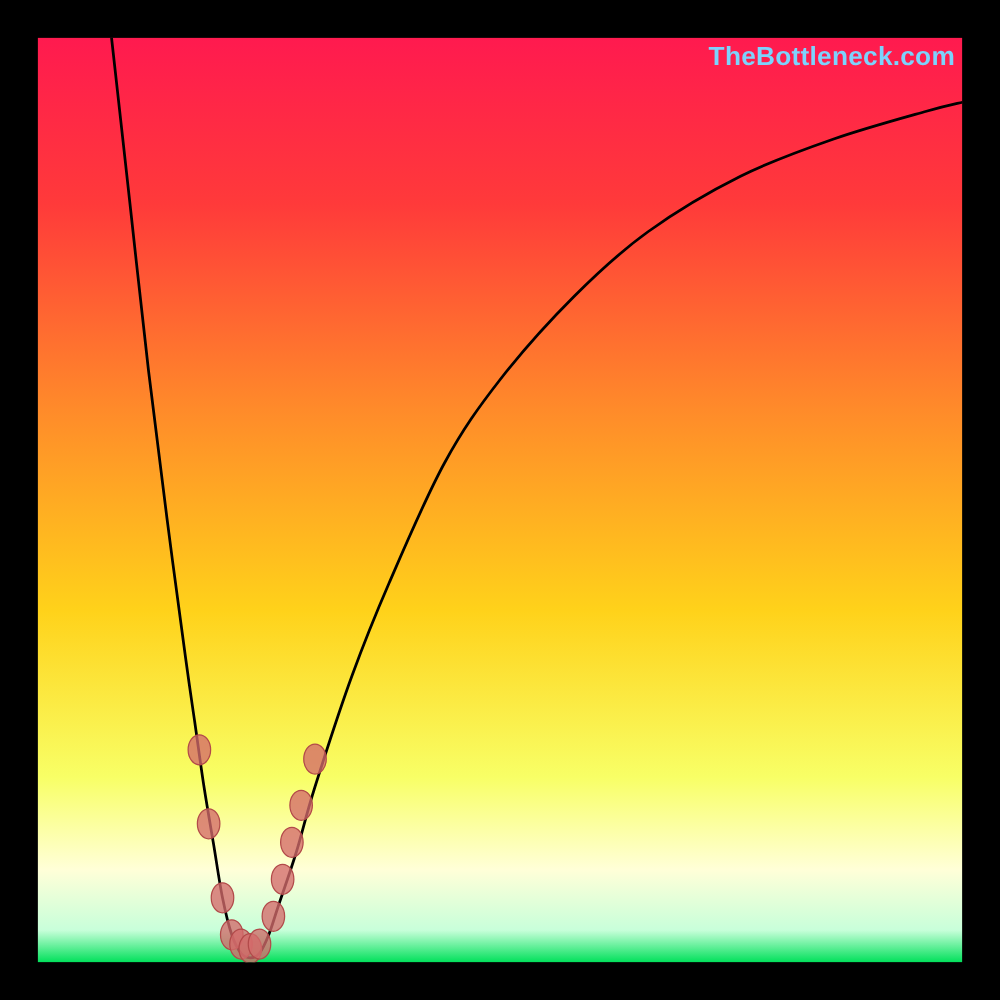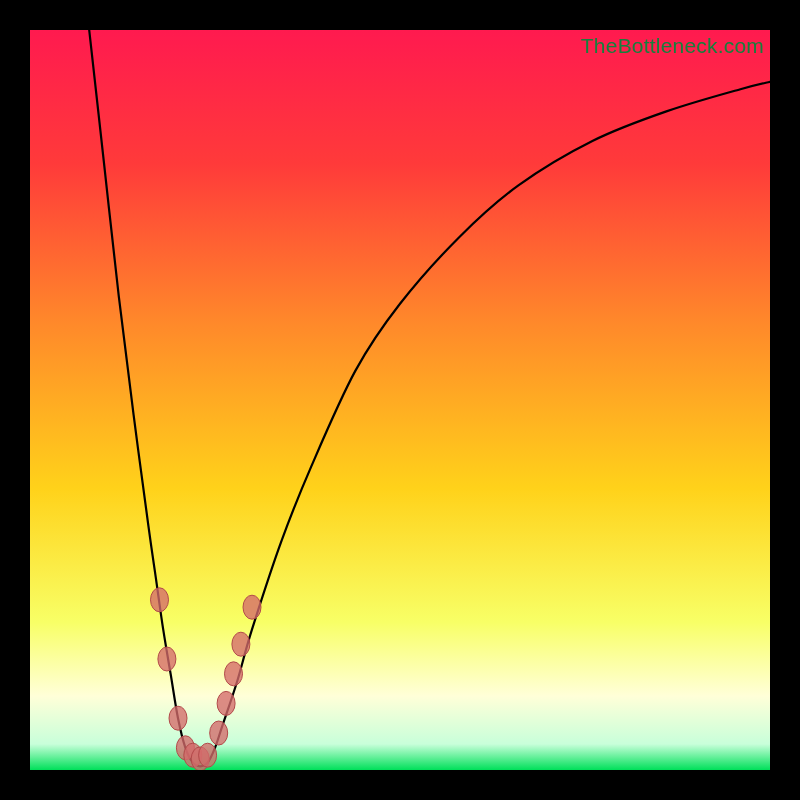--- a/index.html
+++ b/index.html
@@ -26,23 +26,23 @@
     overflow: hidden;
   }
   .grad {
     position: absolute;
     left: 0; top: 0; right: 0; bottom: 0;
   }
   .watermark {
     position: absolute;
     top: 4px;
     right: 6px;
-    color: #15803d;
+    color: #7dd3fc;
     font-size: 21px;
-    font-weight: 400;
+    font-weight: 700;
     letter-spacing: 0.2px;
     user-select: none;
   }
   svg.curve {
     position: absolute;
     left: 0; top: 0;
     width: 740px; height: 740px;
   }
 </style>
 </head>

